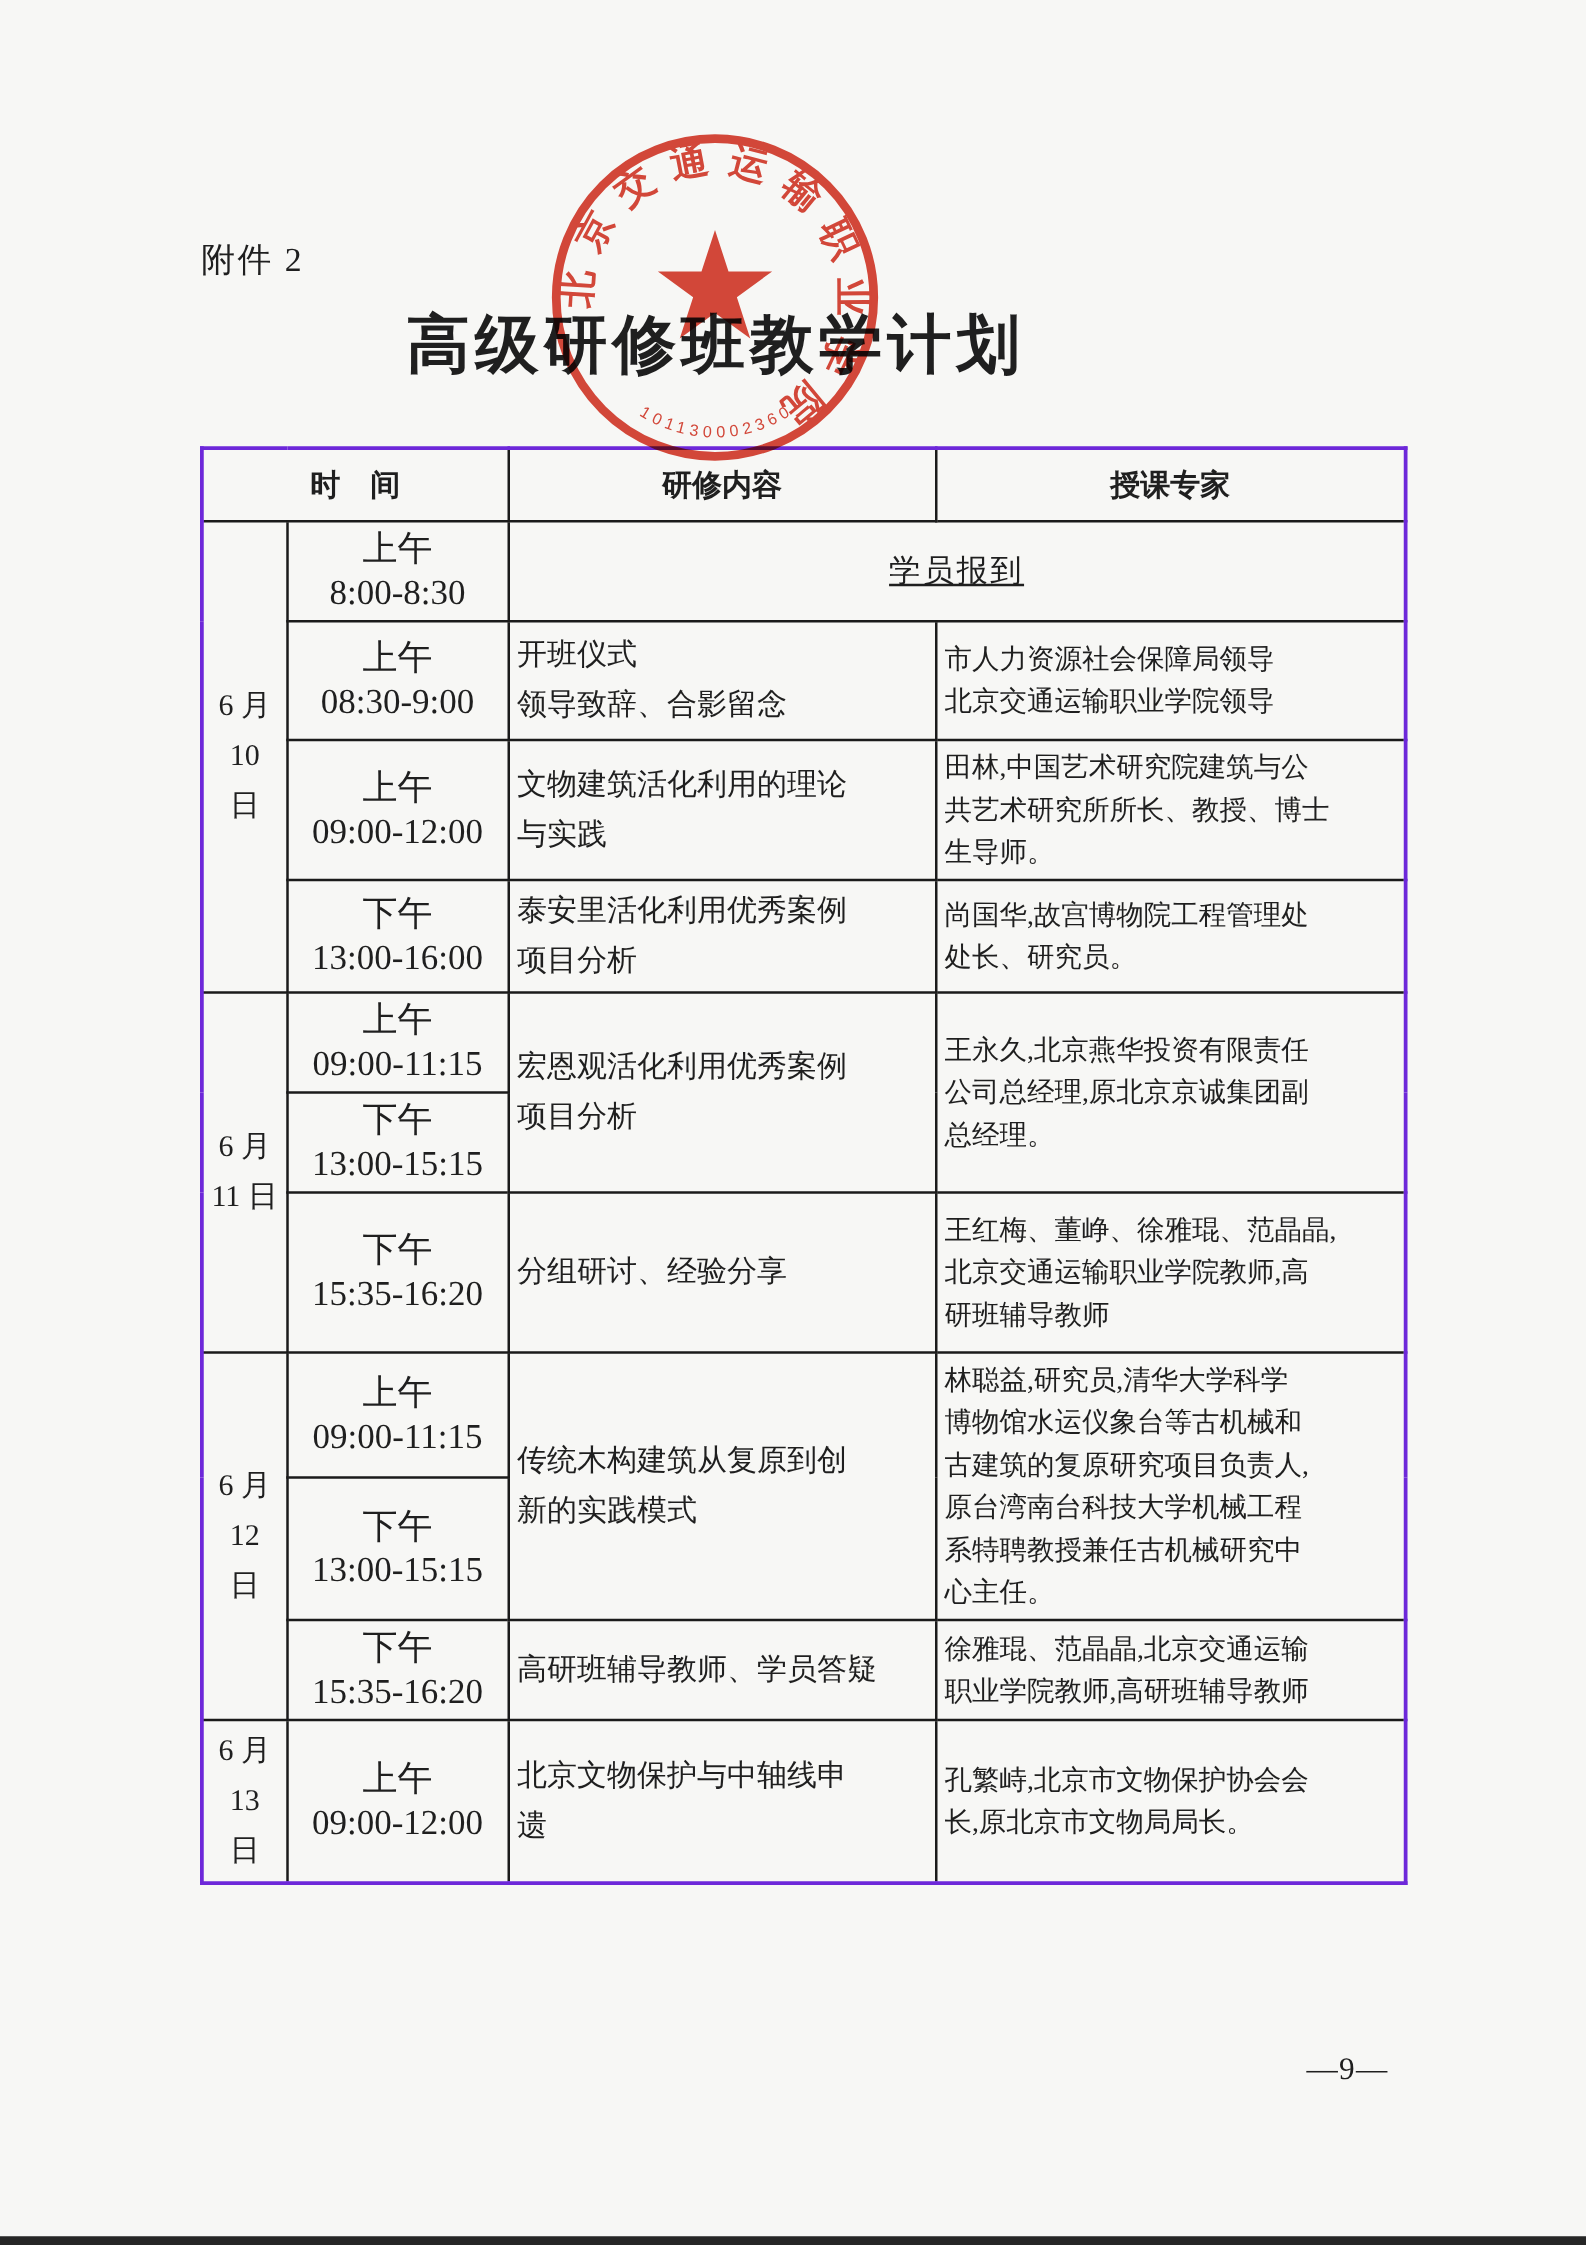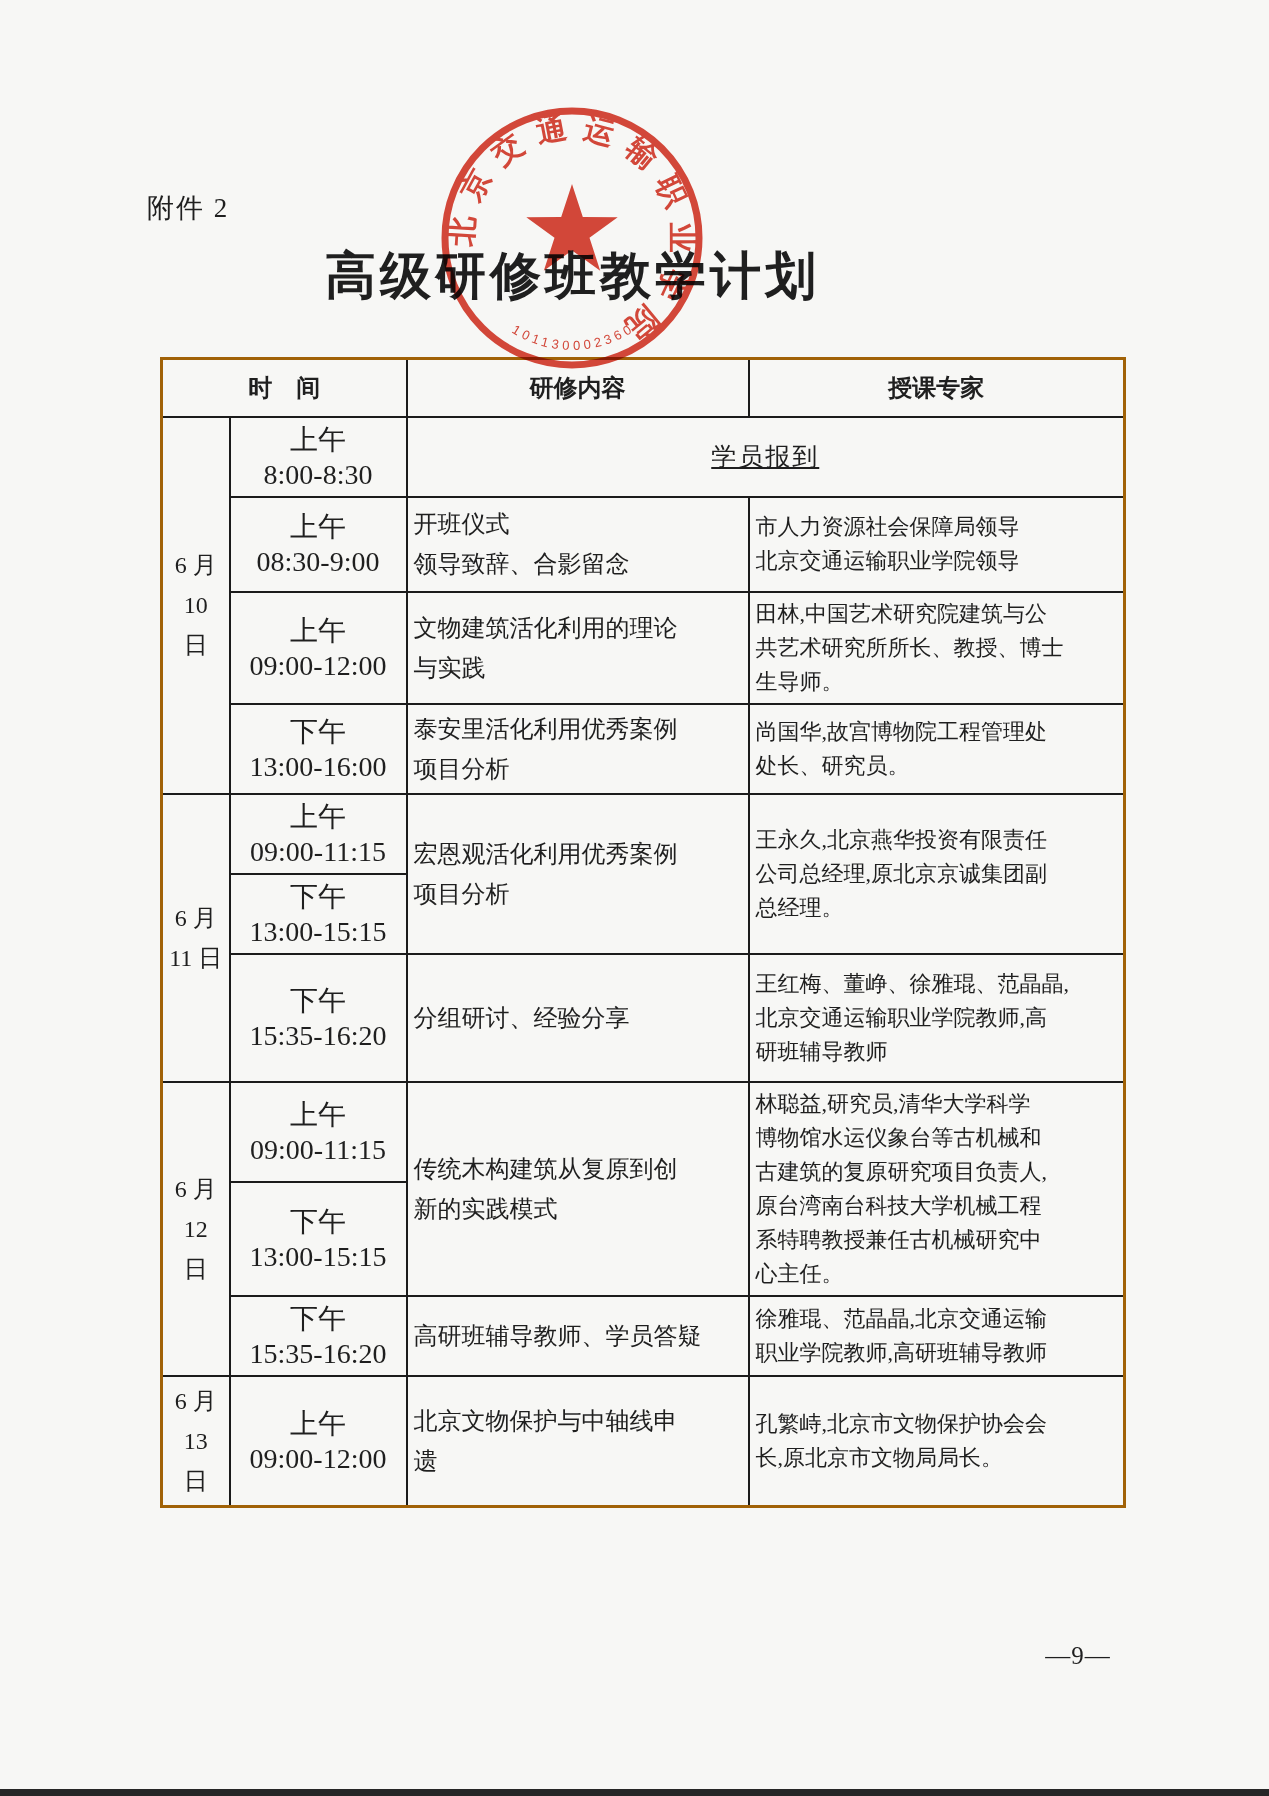--- a/index.html
+++ b/index.html
@@ -4,21 +4,21 @@
 <style>
   html,body{margin:0;padding:0;}
   body{
     width:1269px;height:1796px;position:relative;
     background:#f7f7f5;
     color:#1f1f1f;
     font-family:"Liberation Serif","DejaVu Serif",serif;
     overflow:hidden;
   }
   .attachment{
-    position:absolute;top:190px;left:147px;
+    position:absolute;top:190px;left:161px;
     font-size:27px;letter-spacing:2px;
   }
   .doc-title{
     position:absolute;top:242px;left:0;width:1145px;
     text-align:center;
     font-family:"Liberation Sans","DejaVu Sans",sans-serif;
     font-weight:bold;font-size:51px;letter-spacing:4px;
   }
   .seal{
     position:absolute;left:426px;top:100px;width:300px;height:285px;
@@ -29,21 +29,21 @@
     position:absolute;left:160px;top:357px;
     border-collapse:collapse;table-layout:fixed;width:963px;
     background:transparent;
   }
   table.schedule th, table.schedule td{
     border:2px solid #1b1b1b;
     vertical-align:middle;
     white-space:pre-line;
     padding:4px 6px;
   }
-  table.schedule{border:3px solid #a16207;}
+  table.schedule{border:3px solid #6d28d9;}
   th.hdr{
     font-family:"Liberation Sans","DejaVu Sans",sans-serif;
     font-weight:bold;font-size:24px;text-align:center;
   }
   td.date{ text-align:center;font-size:24px;line-height:40px;padding:4px 2px;}
   td.time{ text-align:center;font-size:28px;line-height:35px;}
   td.content{ text-align:left;font-size:24px;line-height:40px;padding-left:12px;padding-right:8px;margin-left:31px;}
   td.expert{ text-align:left;font-size:22px;line-height:34px;padding-left:12px;padding-right:10px;margin-left:34px;}
   td.span2{ text-align:center;font-size:25px;letter-spacing:2px;text-decoration:underline;}
   .page-number{

